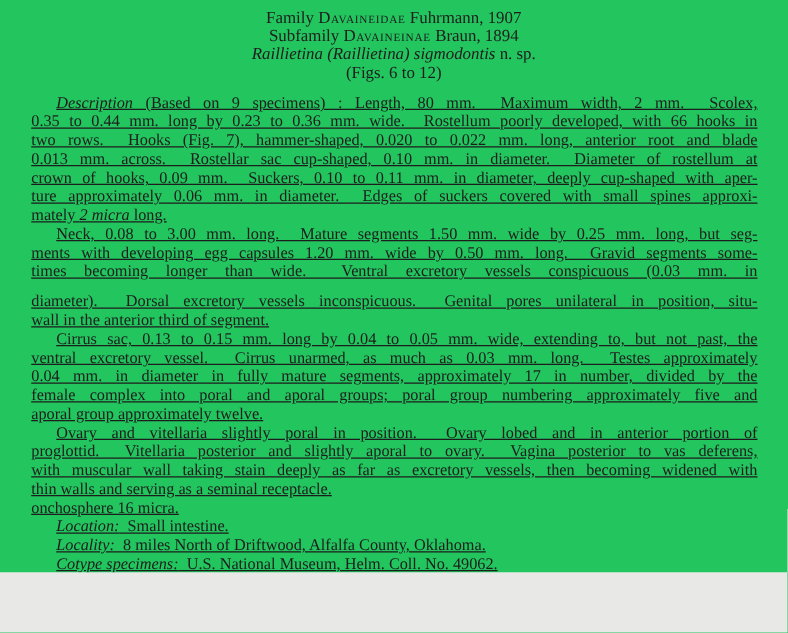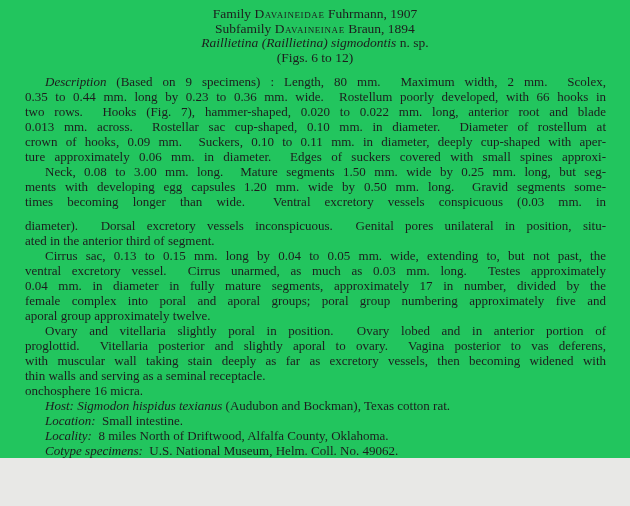--- a/index.html
+++ b/index.html
@@ -17,20 +17,21 @@
     padding-top: 7px;
     font-size: 13.5px;
     line-height: 14.5px;
   }
   .h-line { text-align: center; white-space: nowrap; }
   .body-text {
     margin: 0 24px 8px 25px;
     padding-top: 9px;
     font-size: 13px;
     line-height: 15px;
+    text-decoration: underline;
   }
   .line {
     height: 15px;
     text-align: justify;
     text-align-last: justify;
   }
   .line.last { text-align-last: left; }
   .line.indent { text-indent: 20px; }
   .line.gap-before { margin-top: 9px; }
   .line.cutoff {
@@ -55,34 +56,34 @@
       <div class="h-line"><span class="i">Raillietina (Raillietina) sigmodontis</span><span> n. sp.</span></div>
       <div class="h-line"><span>(Figs. 6 to 12)</span></div>
     </div>
   <div class="body-text">
       <div class="line indent"><span class="i">Description</span><span> (Based on 9 specimens) : Length, 80 mm.&nbsp; Maximum width, 2 mm.&nbsp; Scolex,</span></div>
       <div class="line"><span>0.35 to 0.44 mm. long by 0.23 to 0.36 mm. wide.&nbsp; Rostellum poorly developed, with 66 hooks in</span></div>
       <div class="line"><span>two rows.&nbsp; Hooks (Fig. 7), hammer-shaped, 0.020 to 0.022 mm. long, anterior root and blade</span></div>
       <div class="line"><span>0.013 mm. across.&nbsp; Rostellar sac cup-shaped, 0.10 mm. in diameter.&nbsp; Diameter of rostellum at</span></div>
       <div class="line"><span>crown of hooks, 0.09 mm.&nbsp; Suckers, 0.10 to 0.11 mm. in diameter, deeply cup-shaped with aper-</span></div>
       <div class="line"><span>ture approximately 0.06 mm. in diameter.&nbsp; Edges of suckers covered with small spines approxi-</span></div>
+      <div class="line last"><span>mately </span><span class="i">2 micra</span><span> long.</span></div>
       <div class="line indent"><span>Neck, 0.08 to 3.00 mm. long.&nbsp; Mature segments 1.50 mm. wide by 0.25 mm. long, but seg-</span></div>
       <div class="line"><span>ments with developing egg capsules 1.20 mm. wide by 0.50 mm. long.&nbsp; Gravid segments some-</span></div>
       <div class="line"><span>times becoming longer than wide.&nbsp; Ventral excretory vessels conspicuous (0.03 mm. in</span></div>
       <div class="line gap-before"><span>diameter).&nbsp; Dorsal excretory vessels inconspicuous.&nbsp; Genital pores unilateral in position, situ-</span></div>
-      <div class="line last"><span>ated in the anterior third of segment.</span></div>
+      <div class="line last"><span>wall in the anterior third of segment.</span></div>
       <div class="line indent"><span>Cirrus sac, 0.13 to 0.15 mm. long by 0.04 to 0.05 mm. wide, extending to, but not past, the</span></div>
       <div class="line"><span>ventral excretory vessel.&nbsp; Cirrus unarmed, as much as 0.03 mm. long.&nbsp; Testes approximately</span></div>
       <div class="line"><span>0.04 mm. in diameter in fully mature segments, approximately 17 in number, divided by the</span></div>
       <div class="line"><span>female complex into poral and aporal groups; poral group numbering approximately five and</span></div>
       <div class="line last"><span>aporal group approximately twelve.</span></div>
       <div class="line indent"><span>Ovary and vitellaria slightly poral in position.&nbsp; Ovary lobed and in anterior portion of</span></div>
       <div class="line"><span>proglottid.&nbsp; Vitellaria posterior and slightly aporal to ovary.&nbsp; Vagina posterior to vas deferens,</span></div>
       <div class="line"><span>with muscular wall taking stain deeply as far as excretory vessels, then becoming widened with</span></div>
       <div class="line last"><span>thin walls and serving as a seminal receptacle.</span></div>
       <div class="line last"><span>onchosphere 16 micra.</span></div>
-      <div class="line indent last"><span class="i">Host:</span><span class="i"> Sigmodon hispidus texianus</span><span> (Audubon and Bockman), Texas cotton rat.</span></div>
       <div class="line indent last"><span class="i">Location:</span><span>&nbsp; Small intestine.</span></div>
       <div class="line indent last"><span class="i">Locality:</span><span>&nbsp; 8 miles North of Driftwood, Alfalfa County, Oklahoma.</span></div>
       <div class="line indent last"><span class="i">Cotype specimens:</span><span>&nbsp; U.S. National Museum, Helm. Coll. No. 49062.</span></div>
       <div class="line indent last cutoff"><span class="i">Discussion:</span><span>&nbsp; Jones and Ford (1941) and Wharton (19</span></div>
     </div>
 </div>
 
 </body></html>

